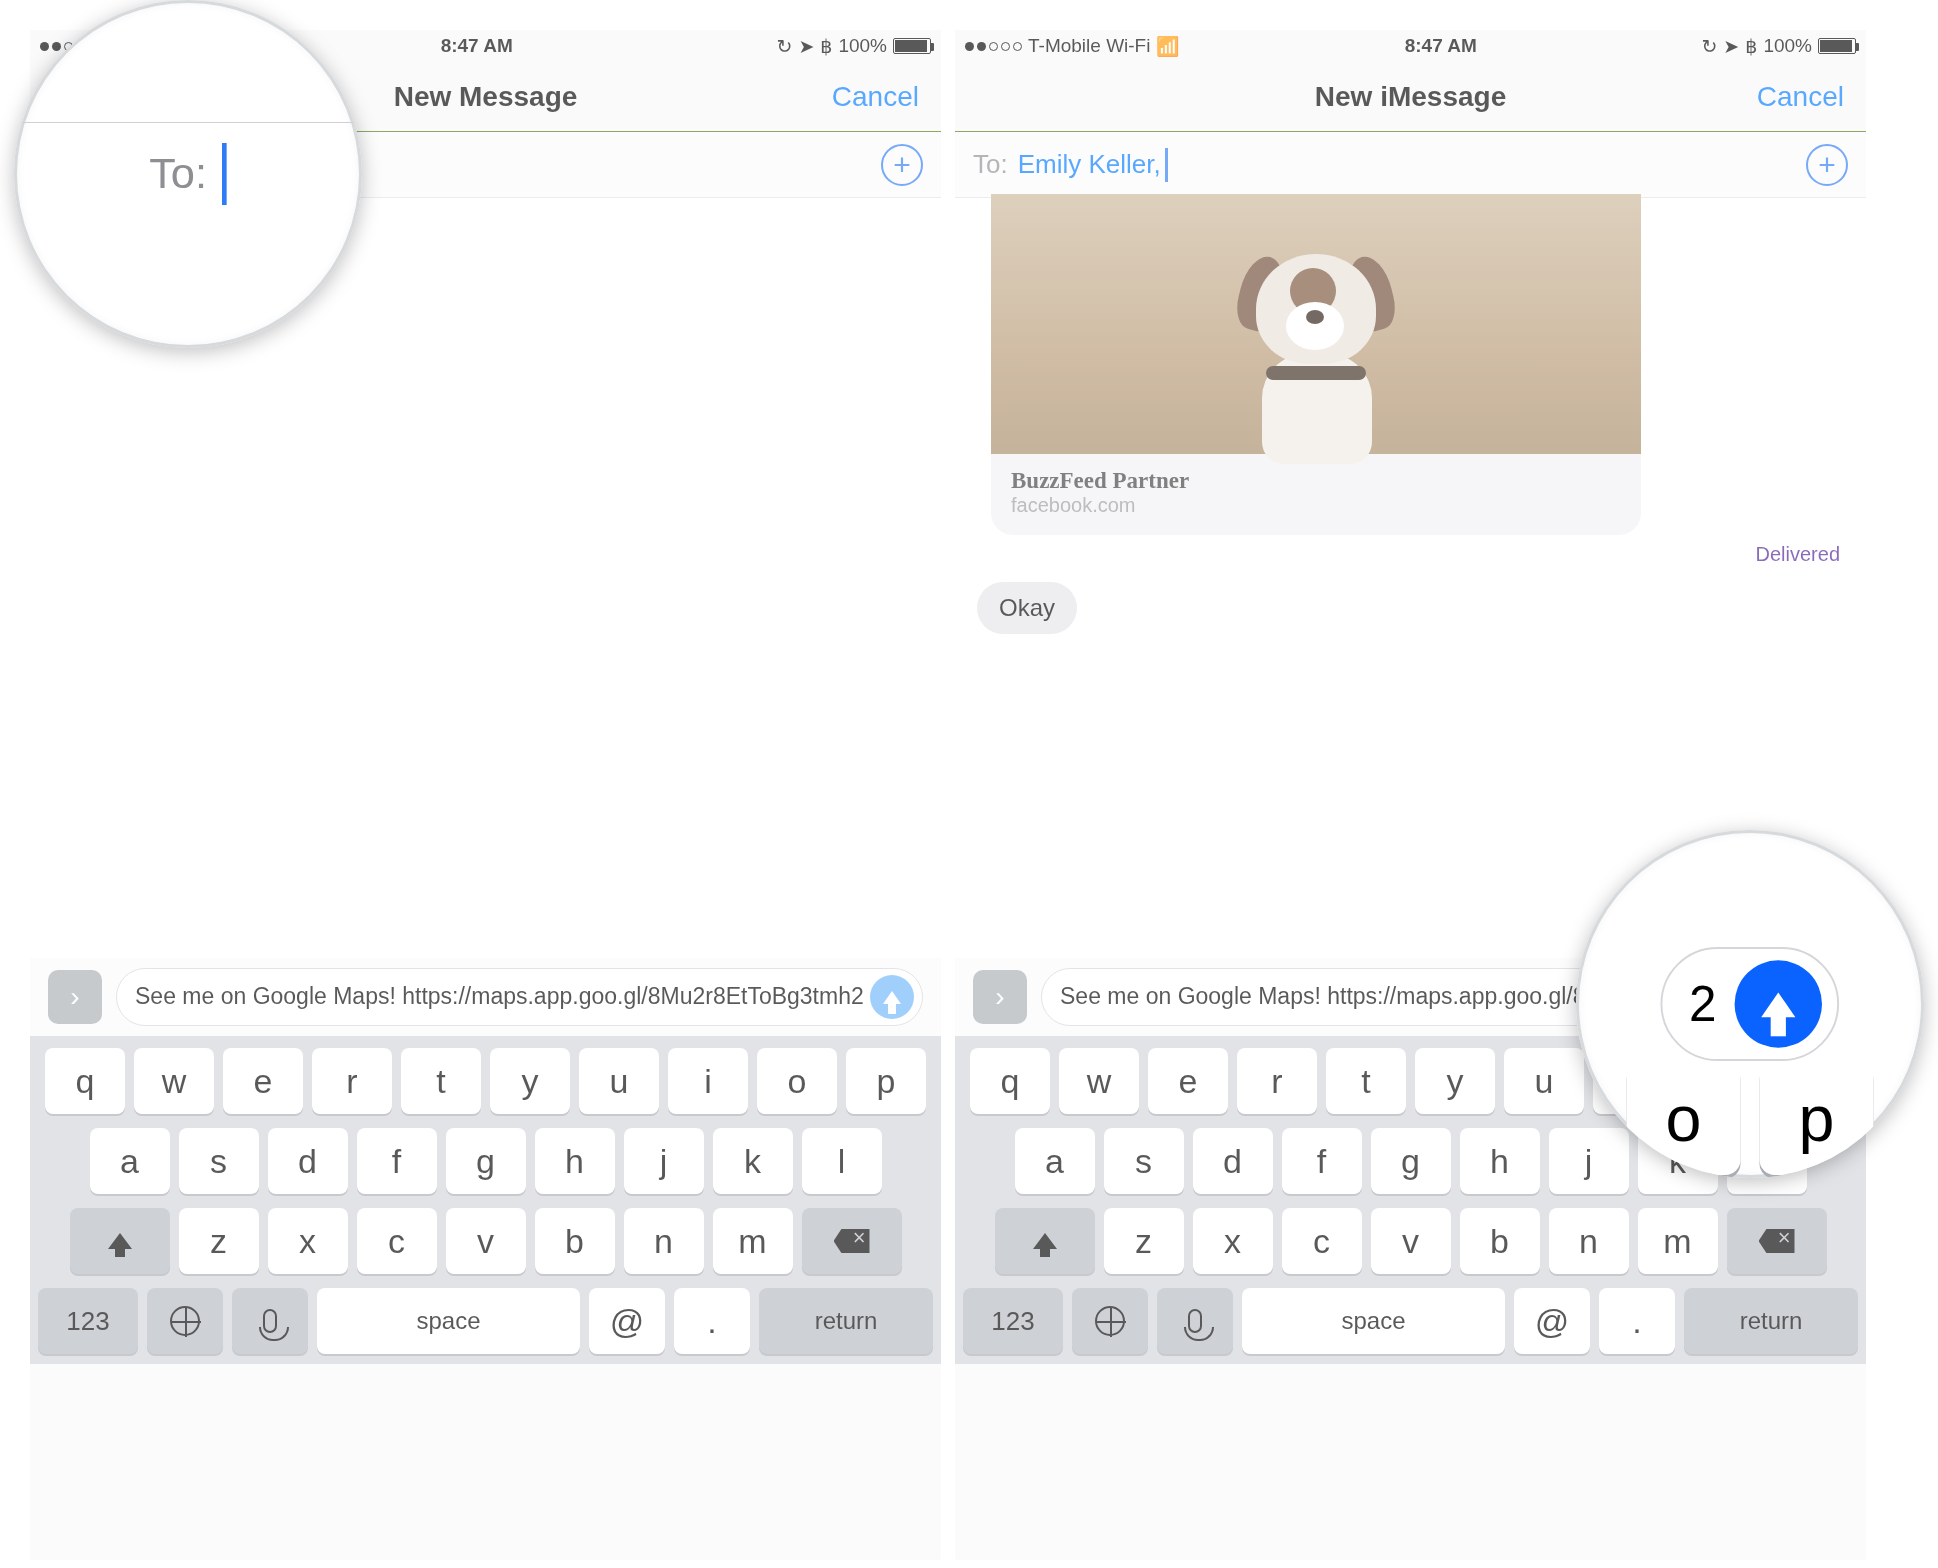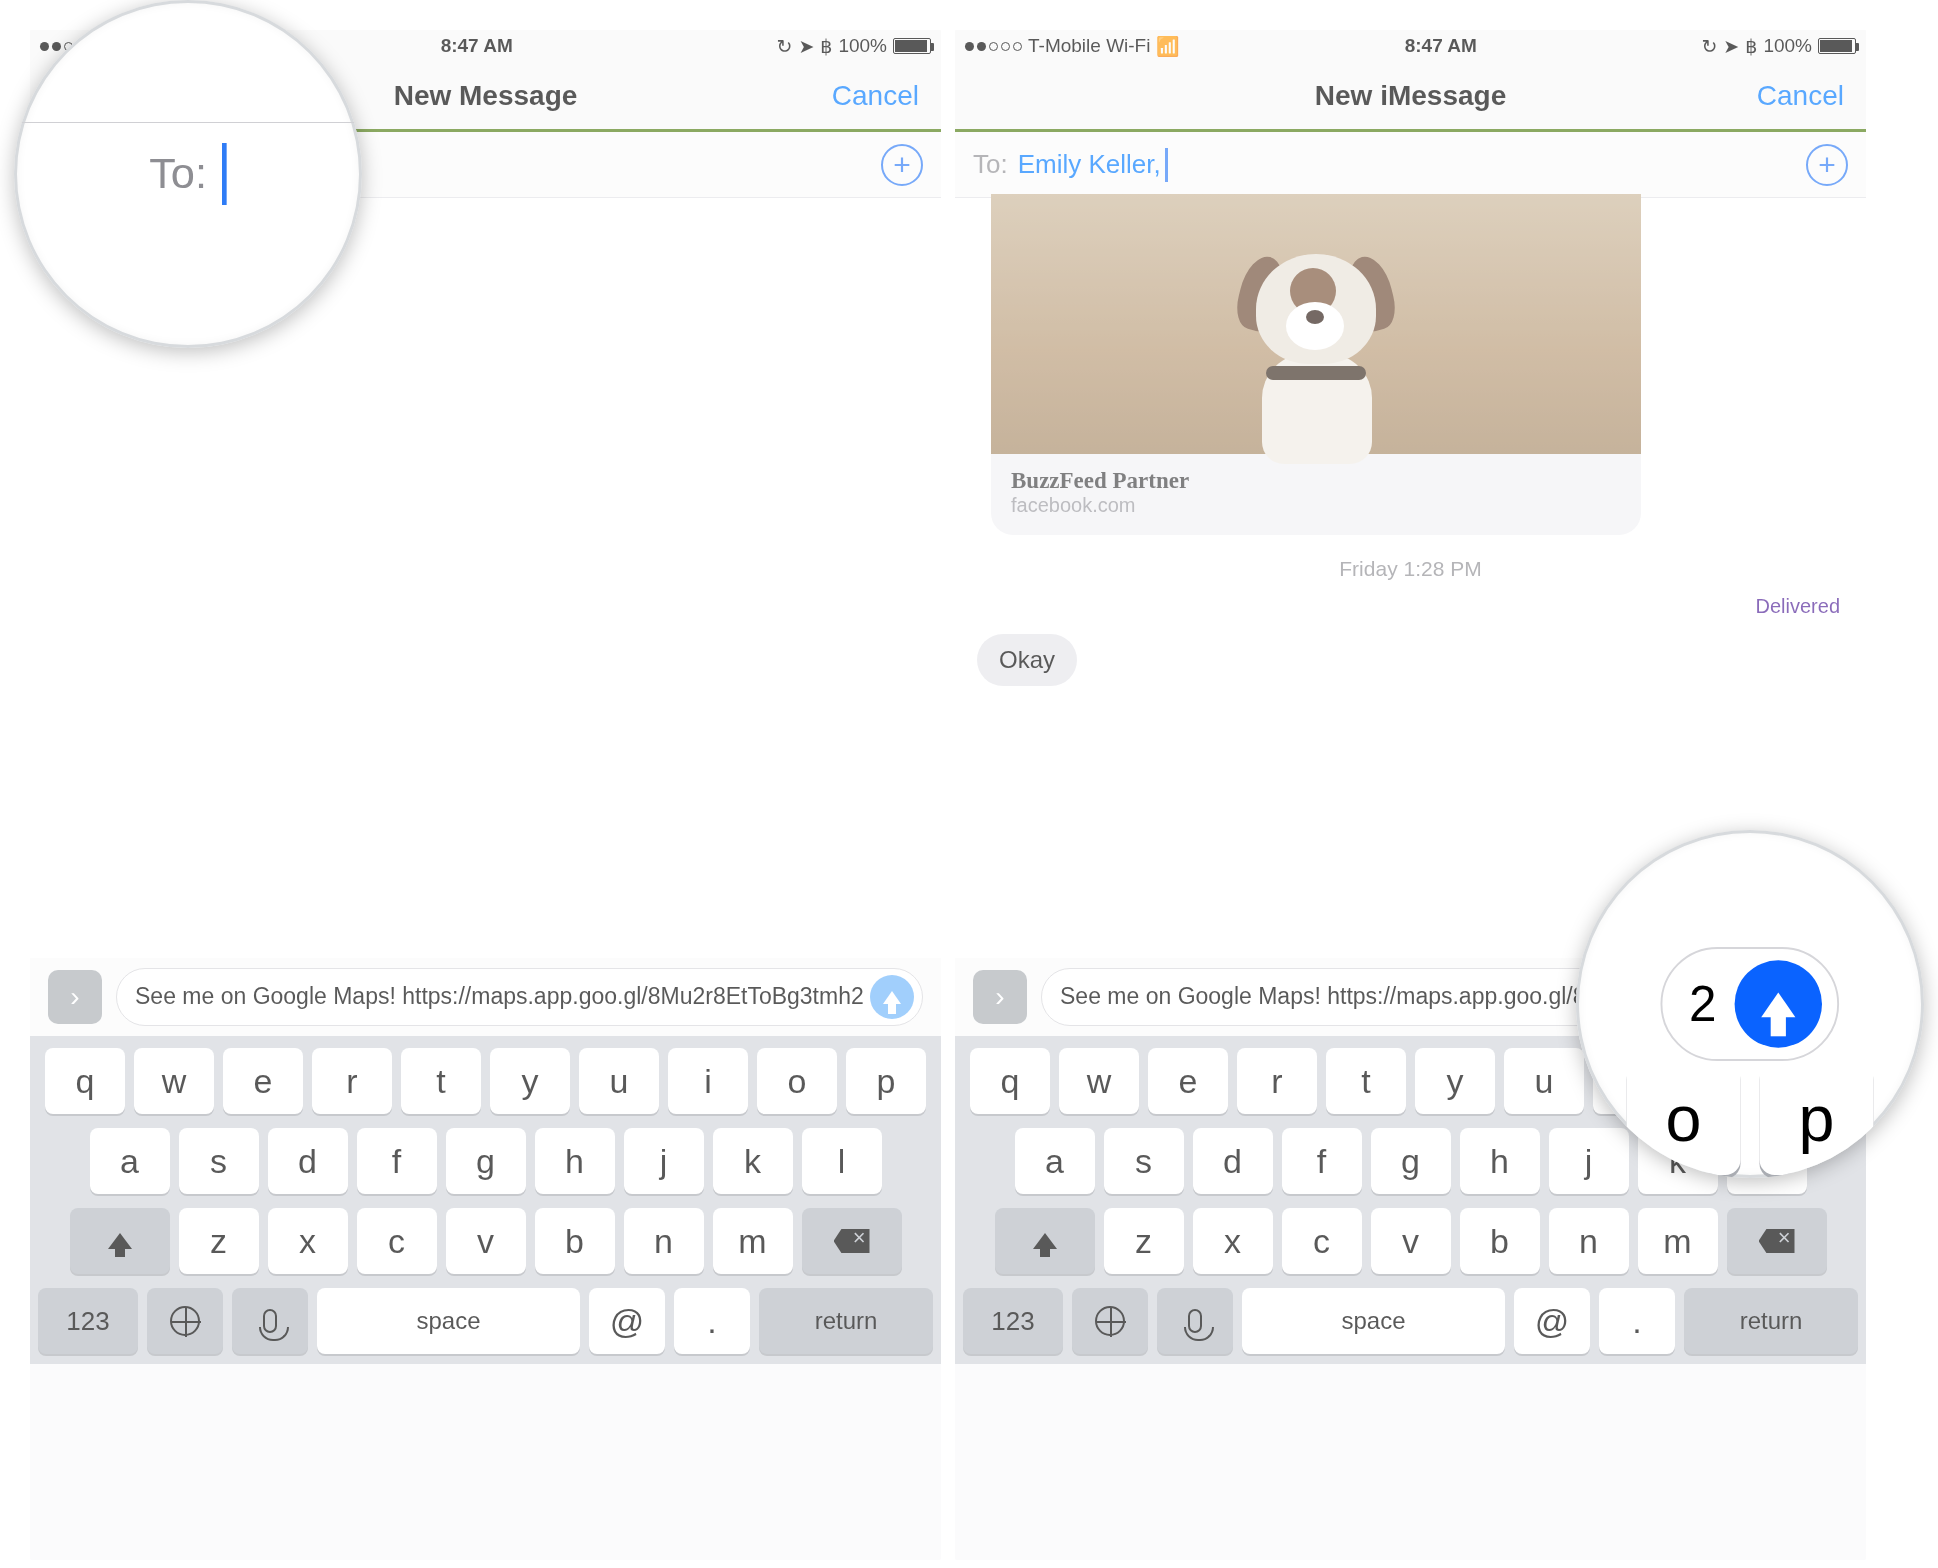--- a/index.html
+++ b/index.html
@@ -14,21 +14,21 @@
   .status { height: 32px; display:flex; align-items:center; justify-content:space-between; padding:0 10px; font-size:19px; color:#000; background:#f7f7f7;gap:20px; }
   .status .left, .status .right { display:flex; align-items:center; gap:6px; }
   .dots { display:flex; gap:3px; }
   .dot { width:9px; height:9px; border-radius:50%; background:#000; }
   .dot.empty { background:transparent; border:1px solid #000; }
   .batt { width:38px; height:16px; border:1px solid #000; border-radius:2px; position:relative; }
   .batt::after { content:""; position:absolute; right:-4px; top:4px; width:3px; height:8px; background:#000; border-radius:0 1px 1px 0; }
   .batt-fill { position:absolute; left:1px; top:1px; bottom:1px; width:90%; background:#000; }
 
   
-  .nav { height:70px; background:#f7f7f7; border-bottom:3px solid #4d7c0f; display:flex; align-items:center; justify-content:center; position:relative; }
+  .nav { height:70px; background:#f7f7f7; border-bottom:1px solid #4d7c0f; display:flex; align-items:center; justify-content:center; position:relative; }
   .nav-title { font-size:28px; font-weight:600; color:#000; }
   .nav-cancel { position:absolute; right:22px; font-size:28px; color:#007aff; }
 
   
   .to-row { height:66px; background:#fafafa; border-bottom:1px solid #e2e2e6; display:flex; align-items:center; padding:0 18px; position:relative; }
   .to-label { font-size:26px; color:#8e8e93; margin-right:10px; }
   .recipient { font-size:26px; color:#007aff; }
   .cursor { width:3px; height:34px; background:#2f7cf6; margin-left:4px; }
   .add-btn { position:absolute; right:18px; width:42px; height:42px; border:2px solid #2f7cf6; border-radius:50%; display:flex; align-items:center; justify-content:center; color:#2f7cf6; font-size:30px; line-height:1; }
 
@@ -263,21 +263,20 @@
             <div class="snout"></div>
               <div class="nose"></div>
           </div>
         </div>
         <div class="card-meta">
           <div class="card-title">BuzzFeed Partner</div>
           <div class="card-sub">facebook.com</div>
         </div>
       </div>
 
-      <div class="timestamp">Friday 1:28 PM</div>
 
       <div class="delivered">Delivered</div>
 
       <div><span class="bubble-in">Okay</span></div>
     </div>
 
     <div class="input-row">
       <div class="app-btn">
         <span style="font-size:28px">›</span>
       </div>

